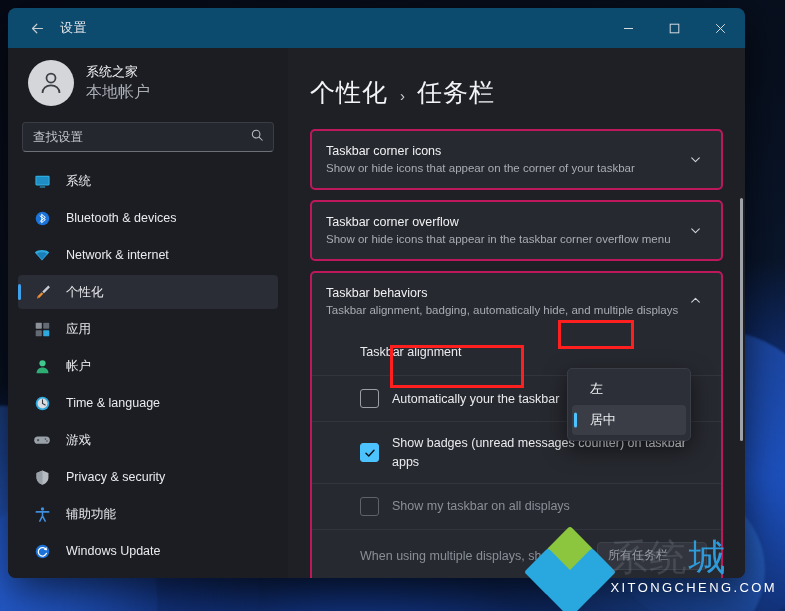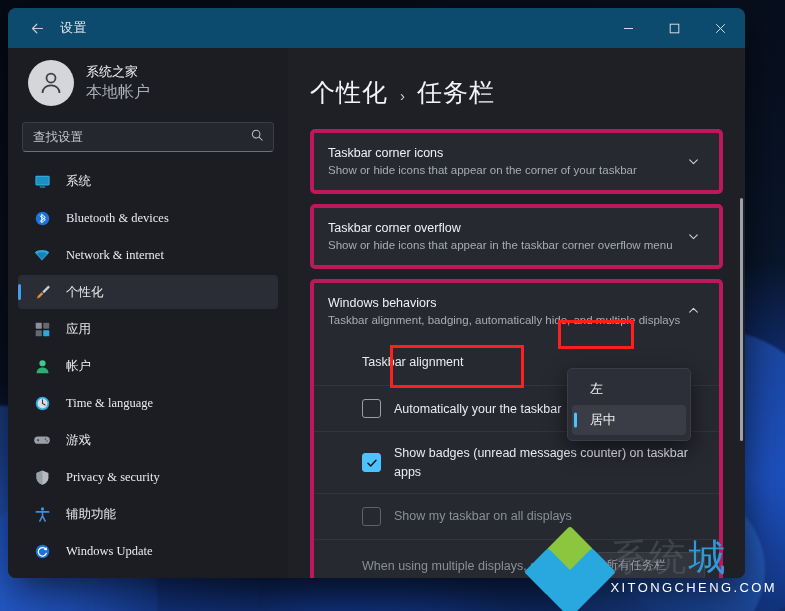--- a/index.html
+++ b/index.html
@@ -95,21 +95,20 @@
 
   
   .winbody { flex: 1 1 auto; display: flex; min-height: 0; position: relative; }
 
   
   .sidebar {
     width: 280px; flex: 0 0 280px;
     background: #1b1d23;
     padding: 0 10px;
     overflow: hidden;
-    font-family: Liberation Serif, serif;
   }
   .account {
     display: flex; align-items: center;
     padding: 12px 6px 14px 10px;
   }
   .avatar {
     width: 46px; height: 46px; border-radius: 50%;
     background: #d4d6d9;
     display: flex; align-items: center; justify-content: center;
     flex: 0 0 46px;
@@ -179,21 +178,21 @@
     font-size: 25px; color: #f2f3f5; font-weight: 400;
     letter-spacing: 1px;
   }
   .crumb-sep {
     font-size: 15px; color: #cfd2d7;
     margin: 0 12px;
   }
 
   .card {
     background: #272930;
-    border: 4px solid #be185d;
+    border: 2px solid #be185d;
     border-radius: 5px;
     margin-bottom: 10px;
     position: relative;
   }
   .cardrow {
     display: flex; align-items: center;
     padding: 11px 14px;
     min-height: 54px;
   }
   .cardtexts { flex: 1 1 auto; min-width: 0; }
@@ -543,21 +542,21 @@
             <svg width="13" height="13" viewBox="0 0 24 24" fill="none" stroke="currentColor" stroke-width="2" stroke-linecap="round" stroke-linejoin="round">
               <polyline points="5,9 12,16 19,9"></polyline>
             </svg>
           </div>
         </div>
       </div>
 
       <div class="card">
         <div class="cardrow">
           <div class="cardtexts">
-            <div class="card-title">Windows behaviors</div>
+            <div class="card-title">Taskbar behaviors</div>
             <div class="card-sub">Taskbar alignment, badging, automatically hide, and multiple displays</div>
           </div>
           <div class="chev">
             <svg width="13" height="13" viewBox="0 0 24 24" fill="none" stroke="currentColor" stroke-width="2" stroke-linecap="round" stroke-linejoin="round">
               <polyline points="5,15 12,8 19,15"></polyline>
             </svg>
           </div>
         </div>
 
         <div class="subrow nobord">

